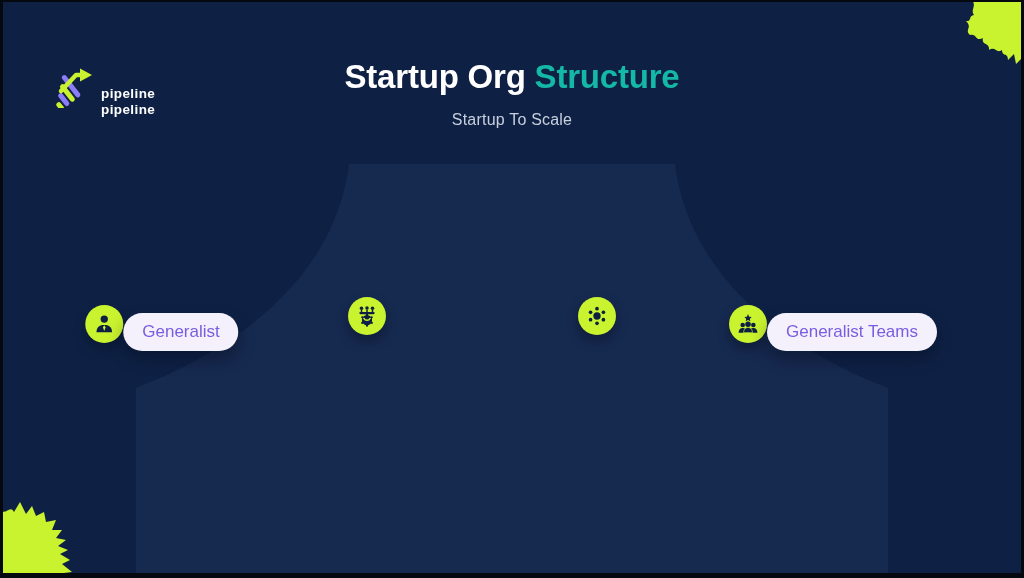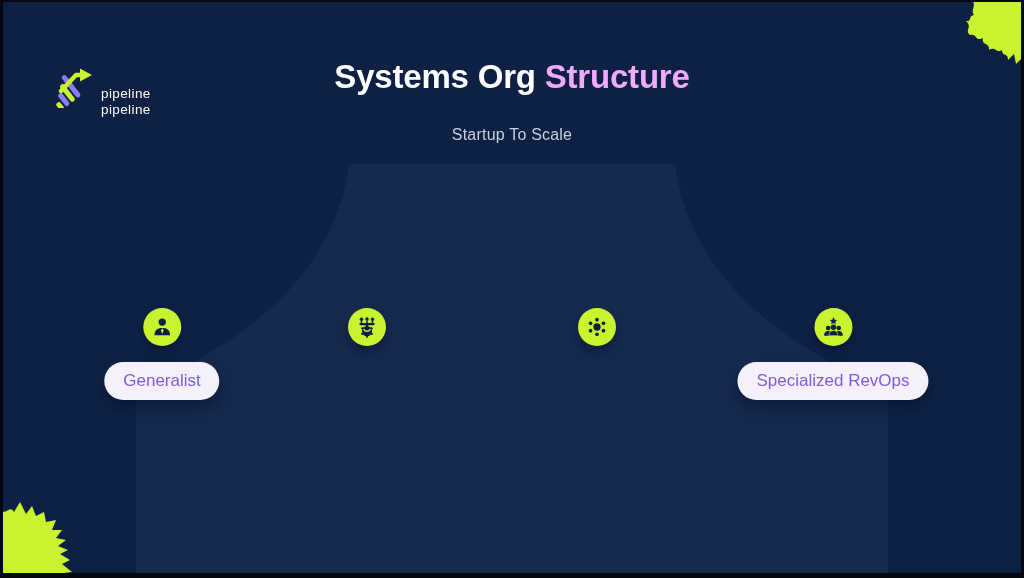--- a/index.html
+++ b/index.html
@@ -19,42 +19,42 @@
   .bg-svg{position:absolute;inset:0;z-index:1;}
   .splat{position:absolute;z-index:2;}
   .splat.tr{top:0;right:0;}
   .splat.bl{bottom:0;left:0;}
 
   .logo{
     position:absolute;left:46px;top:53px;z-index:10;
     display:flex;align-items:center;gap:7px;
   }
   .logo-text{
-    color:#ffffff;font-size:13.5px;font-weight:400;
+    color:#ffffff;font-size:13.5px;font-weight:700;
     line-height:1.18;letter-spacing:.4px;margin-top:33px;
   }
 
   .title-block{
     position:absolute;top:58px;left:0;width:100%;
     text-align:center;z-index:10;
   }
   .title{
     font-size:33px;font-weight:700;color:#ffffff;
     letter-spacing:-.2px;
   }
-  .title .accent{color:#f0abfc;}
+  .title .accent{color:#14b8a6;}
   .subtitle{
-    margin-top:30px;font-size:16px;color:#c8d0de;
+    margin-top:15px;font-size:16px;color:#c8d0de;
     font-weight:400;letter-spacing:.2px;
   }
 
   .column{
-    position:absolute;top:308px;z-index:10;
+    position:absolute;top:297px;z-index:10;
     transform:translateX(-50%);
-    display:flex;flex-direction:column;align-items:center;
+    display:flex;flex-direction:row;align-items:center;
   }
   .icon-circle{
     width:38px;height:38px;border-radius:50%;
     background:#c9f22f;
     display:flex;align-items:center;justify-content:center;
     box-shadow:0 6px 12px rgba(2,8,24,.35);
   }
   .pill{
     margin-top:16px;height:38px;border-radius:19px;
     background:#f4f1fc;color:#7a5ce0;
@@ -90,21 +90,21 @@
       <path d="M15,29 L30,13 L35,13" fill="none" stroke="#c9f22f" stroke-width="4.5" stroke-linejoin="round" stroke-linecap="round"></path>
       <polygon points="34,6.5 46,13 34,19.5" fill="#c9f22f"></polygon>
     </svg>
     <div class="logo-text">
       <div>pipeline</div>
       <div>pipeline</div>
     </div>
   </div>
 
   <div class="title-block">
-    <div class="title"><span>Systems Org </span><span class="accent">Structure</span></div>
+    <div class="title"><span>Startup Org </span><span class="accent">Structure</span></div>
     <div class="subtitle">Startup To Scale</div>
   </div>
 
   <div class="column" style="left:162px">
     <div class="icon-circle">
       <svg width="22" height="22" viewBox="0 0 24 24">
         <circle cx="12" cy="6.6" r="4" fill="#0d1f42"></circle>
         <path d="M3.5,21 C3.5,15 7.5,13 12,13 C16.5,13 20.5,15 20.5,21 Z" fill="#0d1f42"></path>
         <polygon points="12,13.2 10.4,15.2 12,19.6 13.6,15.2" fill="#c9f22f"></polygon>
         <polygon points="9.2,13.4 12,13.2 10.6,15.4" fill="#0d1f42"></polygon>
@@ -157,17 +157,17 @@
       <svg width="22" height="22" viewBox="0 0 24 24">
         <path d="M12,1.2 L13.2,4 L16,4.4 L14,6.3 L14.5,9 L12,7.6 L9.5,9 L10,6.3 L8,4.4 L10.8,4 Z" fill="#0d1f42"></path>
         <circle cx="6.2" cy="13" r="2.5" fill="#0d1f42"></circle>
         <circle cx="17.8" cy="13" r="2.5" fill="#0d1f42"></circle>
         <circle cx="12" cy="12.4" r="3" fill="#0d1f42"></circle>
         <path d="M1.8,21.5 C1.8,17.8 4.2,16.4 6.2,16.4 C8.2,16.4 10.6,17.8 10.6,21.5 Z" fill="#0d1f42"></path>
         <path d="M13.4,21.5 C13.4,17.8 15.8,16.4 17.8,16.4 C19.8,16.4 22.2,17.8 22.2,21.5 Z" fill="#0d1f42"></path>
         <path d="M7.2,21.5 C7.2,17.2 9.8,15.8 12,15.8 C14.2,15.8 16.8,17.2 16.8,21.5 Z" fill="#0d1f42" stroke="#c9f22f" stroke-width="0.8"></path>
       </svg>
     </div>
-    <div class="pill">Specialized RevOps</div>
+    <div class="pill">Generalist Teams</div>
   </div>
 
   <div class="frame"></div>
 </div>
 
 </body></html>

